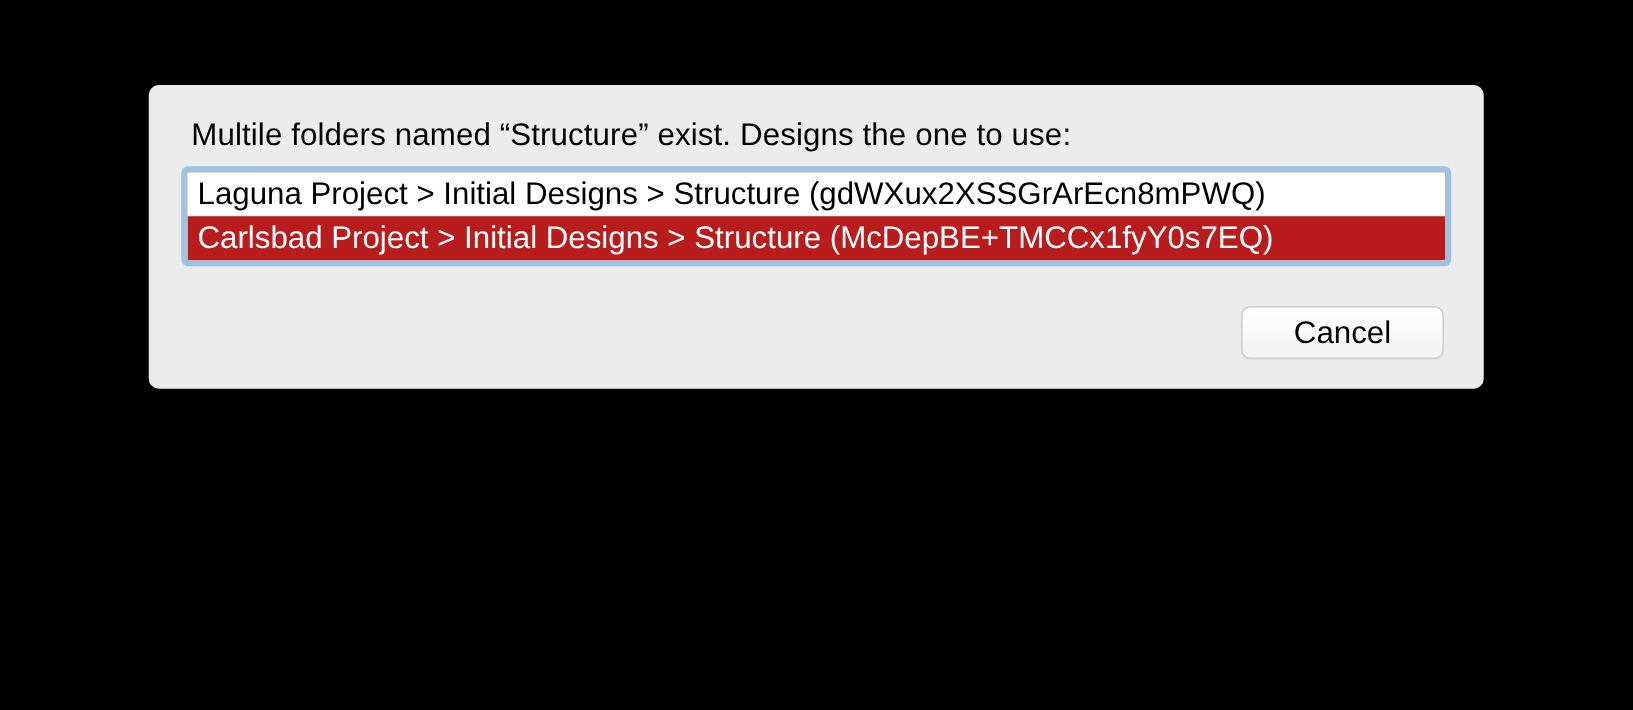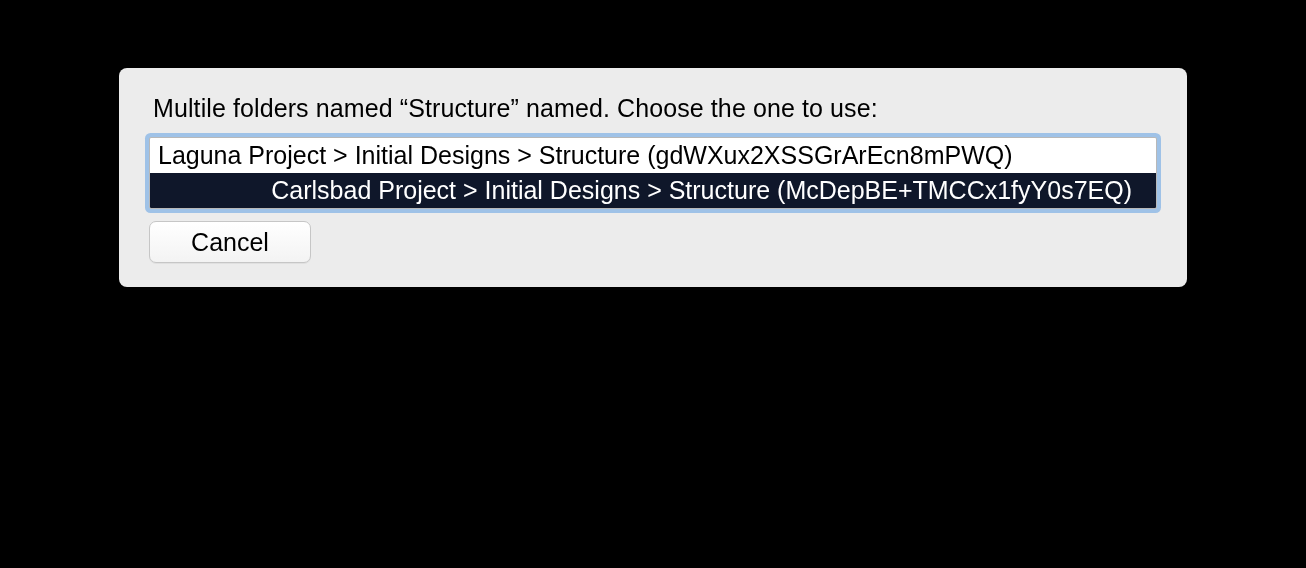--- a/index.html
+++ b/index.html
@@ -35,36 +35,35 @@
     .listbox {
       border: 1px solid #b8b8b8;
       background: #fff;
       border-radius: 2px;
       box-shadow: 0 0 0 4px #9fc2e7;
       overflow: hidden;
     }
     .list-item {
       font-size: 25px;
       line-height: 1.0;
-      padding: 5px 24px 5px 8px;
+      padding: 5px 3px 5px 8px;
       color: #000;
       white-space: nowrap;
       cursor: default;
       user-select: none;
     }
     .list-item.selected {
-      background: #0f172a;
+      background: #b91c1c;
       color: #fff;
-      text-align: right;
     }
     .button-row {
       display: flex;
-      justify-content: space-between;
+      justify-content: flex-end;
       gap: 20px;
-      margin-top: 12px;
+      margin-top: 36px;
       padding-right: 2px;
     }
     .btn {
       min-width: 162px;
       height: 42px;
       border-radius: 7px;
       font-size: 25px;
       font-family: inherit;
       cursor: default;
       display: inline-flex;
@@ -84,21 +83,21 @@
       color: #fff;
       box-shadow: 0 1px 0 rgba(0,0,0,0.1);
     }
   </style>
 </head>
 <body>
 
 <div class="backdrop">
   <div class="dialog">
 
-    <div class="prompt">Multile folders named “Structure” named. Choose the one to use:</div>
+    <div class="prompt">Multile folders named “Structure” exist. Designs the one to use:</div>
 
     <div class="listbox">
       <div class="list-item">Laguna Project &gt; Initial Designs &gt; Structure (gdWXux2XSSGrArEcn8mPWQ)</div>
       <div class="list-item selected">Carlsbad Project &gt; Initial Designs &gt; Structure (McDepBE+TMCCx1fyY0s7EQ)</div>
     </div>
 
     <div class="button-row">
       <button class="btn btn-cancel">Cancel</button>
     </div>
 

